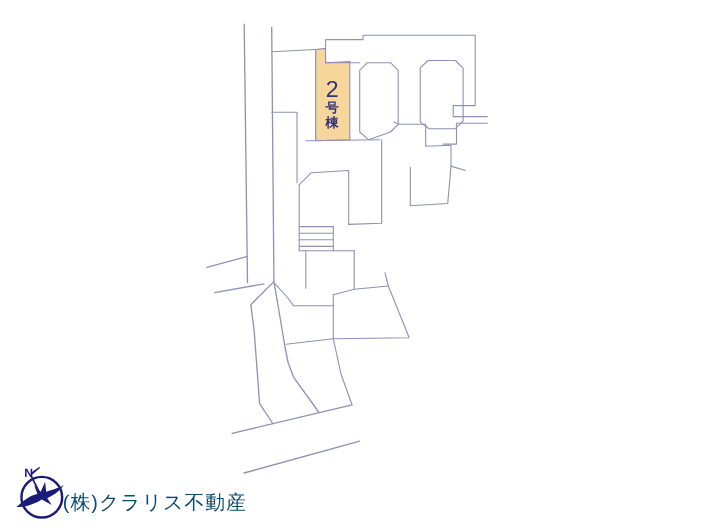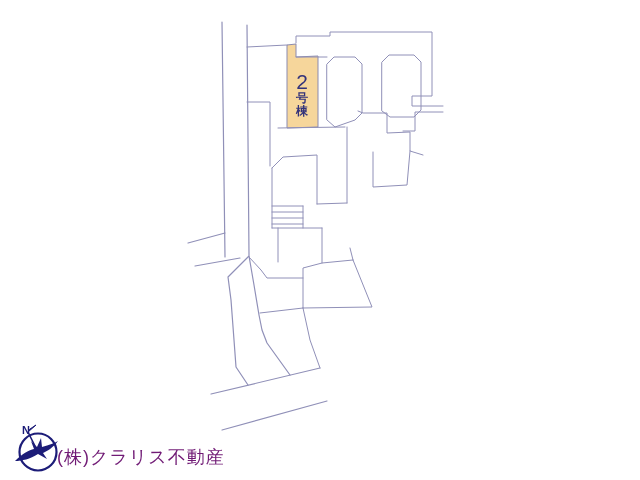--- a/index.html
+++ b/index.html
@@ -18,21 +18,21 @@
     color:#32327a;
     pointer-events:none;
   }
   .unit-number{font-size:21px;line-height:21px;font-weight:400;}
   .unit-suffix{font-size:12px;line-height:13px;font-weight:600;}
   .watermark{
     position:absolute;
     left:57px;top:445px;
     font-size:18px;
     letter-spacing:1px;
-    color:#701a75;
+    color:#0c4a6e;
     white-space:nowrap;
   }
 </style>
 </head>
 <body>
 
 <div id="canvas">
 
   <svg id="plan" width="640" height="480" viewBox="0 0 640 480">
 

